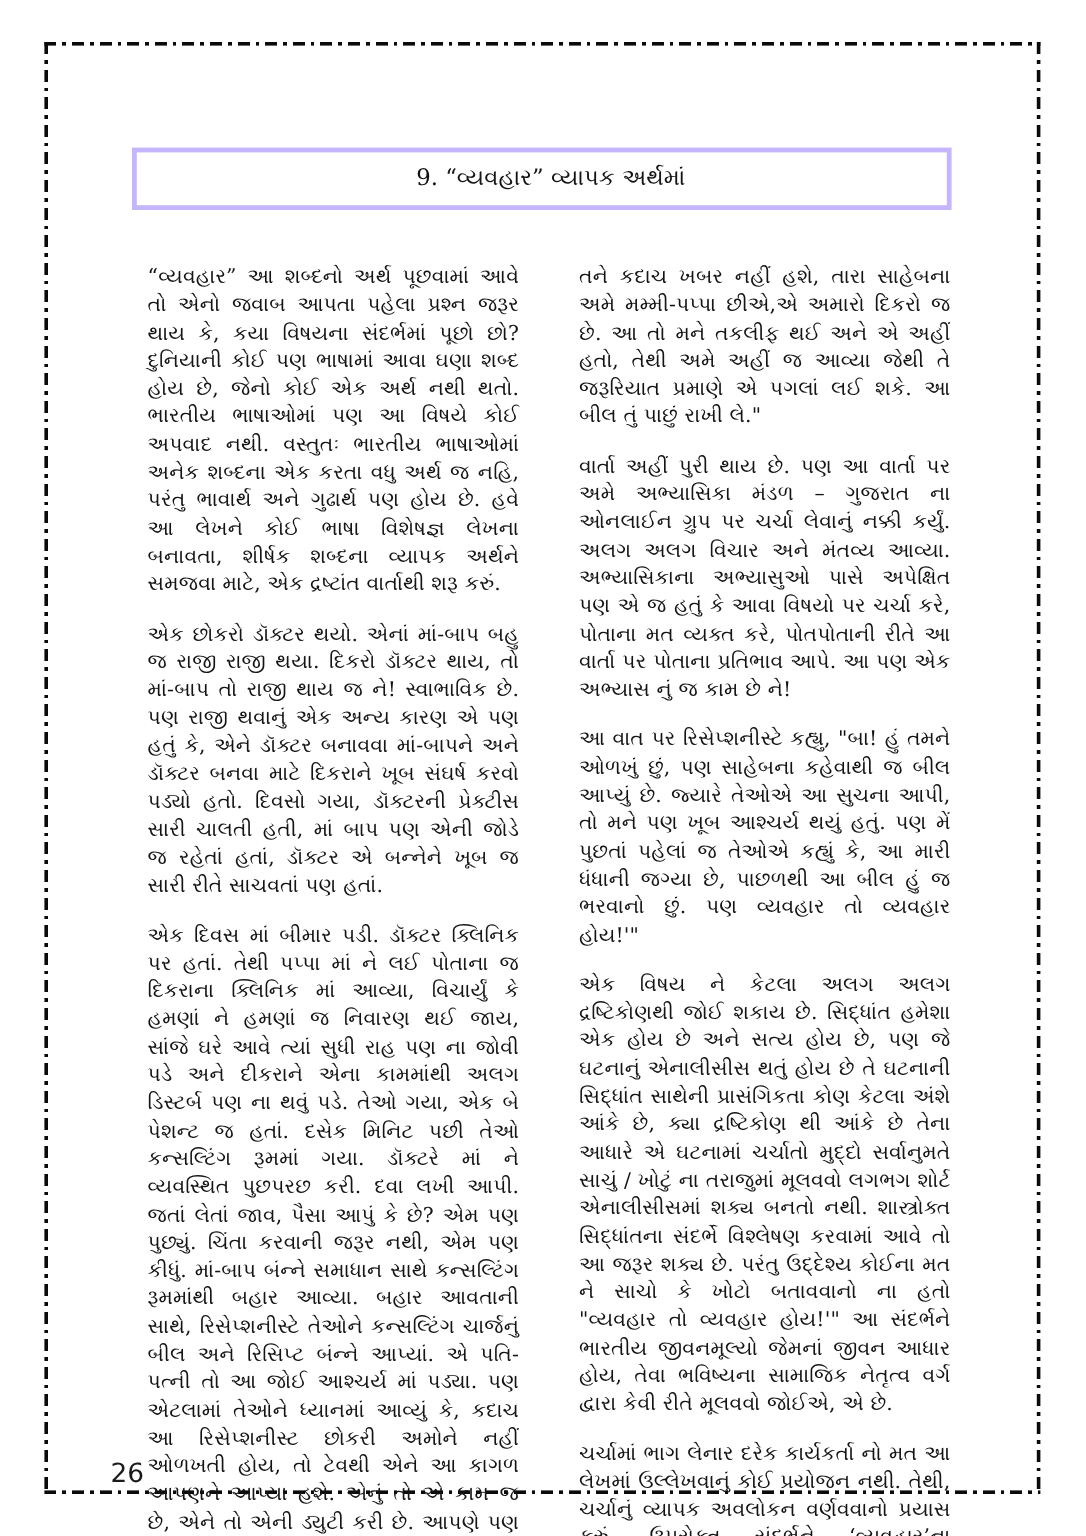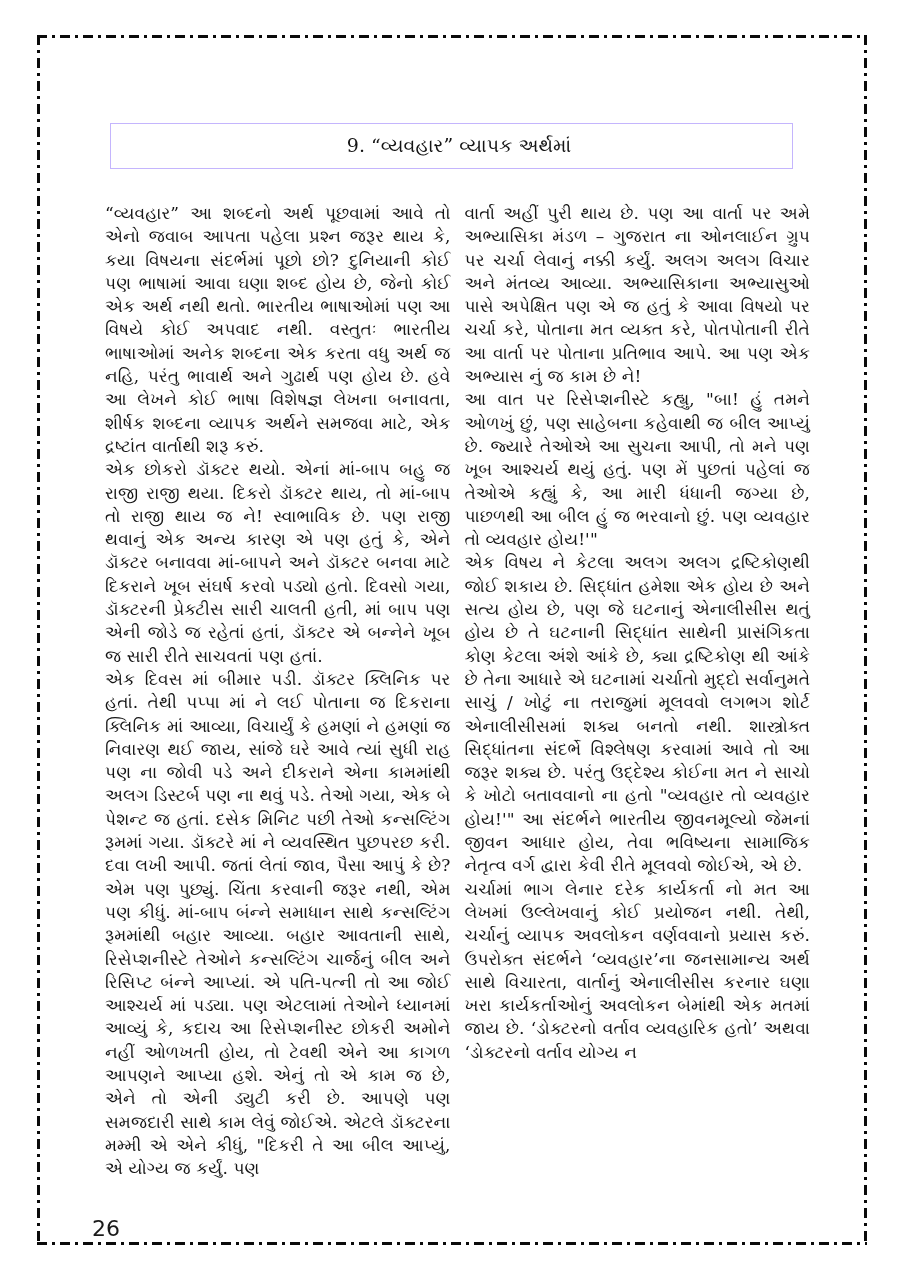--- a/index.html
+++ b/index.html
@@ -31,21 +31,21 @@
   .pb-top { top: 0; }
   .pb-bottom { bottom: 0; }
   .pb-left { left: 0; }
   .pb-right { right: 0; }
 
   
   .title-box {
     position: absolute;
     left: 110px; top: 123px;
     width: 683px;
-    border: 1px solid #c4b5fd;
+    border: 4px solid #c4b5fd;
     text-align: center;
     padding: 7px 0 9px 15px;
     box-sizing: border-box;
   }
   .article-title {
     font-size: 19px;
     line-height: 28px;
     white-space: nowrap;
   }
   .article-author {
@@ -62,21 +62,21 @@
     gap: 14px;
   }
   .col {
     flex: 1 1 0;
     min-width: 0;
     text-align: justify;
     font-size: 17px;
     line-height: 23.3px;
     letter-spacing: 0.1px;
   }
-  .col p { margin: 0; }
+  .col p { margin: 18px; }
 
   .page-number {
     position: absolute;
     left: 92px; top: 1180px;
     font-size: 22px;
     font-family: "DejaVu Sans", "Liberation Sans", sans-serif;
     color: #1a1a1a;
     margin-top: 36px;
   }
 </style>
@@ -96,20 +96,21 @@
     <div class="article-title">9. “વ્યવહાર” વ્યાપક અર્થમાં</div>
   </div>
 
   <div class="columns">
     <div class="col">
         <p>“વ્યવહાર” આ શબ્દનો અર્થ પૂછવામાં આવે તો એનો જવાબ આપતા પહેલા પ્રશ્ન જરૂર થાય કે, કયા વિષયના સંદર્ભમાં પૂછો છો?  દુનિયાની કોઈ પણ ભાષામાં આવા ઘણા શબ્દ હોય છે, જેનો કોઈ એક અર્થ નથી થતો. ભારતીય ભાષાઓમાં પણ આ વિષયે કોઈ અપવાદ નથી. વસ્તુતઃ ભારતીય ભાષાઓમાં અનેક શબ્દના એક કરતા વધુ અર્થ જ નહિ, પરંતુ ભાવાર્થ અને ગુઢાર્થ પણ હોય છે. હવે આ લેખને કોઈ ભાષા વિશેષજ્ઞ લેખના બનાવતા, શીર્ષક શબ્દના વ્યાપક અર્થને સમજવા માટે, એક દ્રષ્ટાંત વાર્તાથી શરૂ કરું.</p>
         <p>એક છોકરો ડૉક્ટર થયો. એનાં માં-બાપ બહુ જ રાજી રાજી થયા. દિકરો ડૉક્ટર થાય, તો માં-બાપ તો રાજી થાય જ ને! સ્વાભાવિક છે. પણ રાજી થવાનું એક અન્ય કારણ એ પણ હતું કે, એને ડૉક્ટર બનાવવા માં-બાપને અને ડૉક્ટર બનવા માટે દિકરાને ખૂબ સંઘર્ષ કરવો પડ્યો હતો. દિવસો ગયા, ડૉક્ટરની પ્રેક્ટીસ સારી ચાલતી હતી, માં બાપ પણ એની જોડે જ રહેતાં હતાં, ડૉક્ટર એ બન્નેને ખૂબ જ સારી રીતે સાચવતાં પણ હતાં.</p>
         <p>એક દિવસ માં બીમાર પડી. ડૉક્ટર ક્લિનિક પર હતાં. તેથી પપ્પા માં ને લઈ પોતાના જ દિકરાના ક્લિનિક માં આવ્યા, વિચાર્યું કે હમણાં ને હમણાં જ નિવારણ થઈ જાય, સાંજે ઘરે આવે ત્યાં સુધી  રાહ પણ ના જોવી પડે અને દીકરાને એના કામમાંથી અલગ ડિસ્ટર્બ પણ ના થવું પડે. તેઓ ગયા, એક બે પેશન્ટ જ હતાં. દસેક મિનિટ પછી તેઓ કન્સલ્ટિંગ રૂમમાં ગયા. ડૉક્ટરે માં ને વ્યવસ્થિત પુછપરછ કરી. દવા લખી આપી. જતાં લેતાં જાવ, પૈસા આપું કે છે? એમ પણ પુછ્યું. ચિંતા કરવાની જરૂર નથી, એમ પણ કીધું. માં-બાપ બંન્ને સમાધાન સાથે કન્સલ્ટિંગ રૂમમાંથી બહાર આવ્યા. બહાર આવતાની સાથે, રિસેપ્શનીસ્ટે તેઓને કન્સલ્ટિંગ ચાર્જનું બીલ અને રિસિપ્ટ બંન્ને આપ્યાં. એ પતિ-પત્ની તો આ જોઈ આશ્ચર્ય માં પડ્યા. પણ એટલામાં તેઓને ધ્યાનમાં આવ્યું કે, કદાચ આ રિસેપ્શનીસ્ટ છોકરી અમોને નહીં ઓળખતી હોય, તો ટેવથી એને આ કાગળ આપણને આપ્યા હશે. એનું તો એ કામ જ છે, એને તો એની ડ્યુટી કરી છે. આપણે પણ સમજદારી સાથે કામ લેવું જોઈએ. એટલે ડૉક્ટરના મમ્મી એ એને કીધું, "દિકરી તે આ બીલ આપ્યું, એ યોગ્ય જ કર્યું. પણ</p>
       </div>
     <div class="col">
+        <p>તને કદાચ ખબર નહીં હશે, તારા સાહેબના અમે મમ્મી-પપ્પા છીએ,એ અમારો દિકરો જ છે. આ તો મને તકલીફ થઈ અને એ અહીં હતો, તેથી અમે અહીં જ આવ્યા જેથી તે જરૂરિયાત પ્રમાણે એ પગલાં લઈ શકે. આ બીલ તું પાછું રાખી લે."</p>
         <p>વાર્તા અહીં પુરી થાય છે. પણ આ વાર્તા પર અમે અભ્યાસિકા મંડળ – ગુજરાત ના ઓનલાઈન ગ્રુપ પર ચર્ચા લેવાનું નક્કી કર્યું. અલગ અલગ વિચાર અને મંતવ્ય આવ્યા. અભ્યાસિકાના અભ્યાસુઓ પાસે અપેક્ષિત પણ એ જ હતું  કે આવા વિષયો પર ચર્ચા કરે, પોતાના મત વ્યક્ત કરે, પોતપોતાની રીતે આ વાર્તા પર પોતાના પ્રતિભાવ આપે. આ પણ એક અભ્યાસ નું જ કામ છે ને!</p>
         <p>આ વાત પર રિસેપ્શનીસ્ટે કહ્યુ, "બા! હું તમને ઓળખું છું, પણ સાહેબના કહેવાથી જ બીલ આપ્યું છે. જ્યારે તેઓએ આ સુચના આપી, તો મને પણ ખૂબ આશ્ચર્ય થયું હતું. પણ મેં પુછતાં પહેલાં જ તેઓએ કહ્યું કે, આ મારી ધંધાની જગ્યા છે, પાછળથી આ બીલ હું જ ભરવાનો છું. પણ વ્યવહાર તો વ્યવહાર હોય!'"</p>
         <p>એક વિષય ને કેટલા અલગ અલગ દ્રષ્ટિકોણથી જોઈ શકાય છે. સિદ્ધાંત હમેશા એક હોય છે અને સત્ય હોય છે,  પણ જે ઘટનાનું એનાલીસીસ થતું હોય છે તે ઘટનાની સિદ્ધાંત સાથેની પ્રાસંગિકતા કોણ કેટલા અંશે આંકે છે, ક્યા દ્રષ્ટિકોણ થી આંકે છે તેના આધારે એ ઘટનામાં ચર્ચાતો મુદ્દો સર્વાનુમતે સાચું / ખોટું ના તરાજુમાં મૂલવવો લગભગ શોર્ટ એનાલીસીસમાં શક્ય બનતો નથી. શાસ્ત્રોક્ત સિદ્ધાંતના સંદર્ભે વિશ્લેષણ કરવામાં આવે તો આ જરૂર શક્ય છે. પરંતુ ઉદ્દેશ્ય કોઈના મત ને સાચો કે ખોટો બતાવવાનો ના હતો "વ્યવહાર તો વ્યવહાર હોય!'" આ સંદર્ભને ભારતીય જીવનમૂલ્યો જેમનાં જીવન આધાર હોય, તેવા ભવિષ્યના સામાજિક નેતૃત્વ વર્ગ દ્વારા કેવી રીતે મૂલવવો જોઈએ, એ છે.</p>
         <p>ચર્ચામાં ભાગ લેનાર દરેક કાર્યકર્તા નો મત આ લેખમાં ઉલ્લેખવાનું કોઈ પ્રયોજન નથી. તેથી, ચર્ચાનું વ્યાપક અવલોકન વર્ણવવાનો પ્રયાસ કરું. ઉપરોક્ત  સંદર્ભને ‘વ્યવહાર’ના જનસામાન્ય અર્થ સાથે વિચારતા, વાર્તાનું એનાલીસીસ કરનાર ઘણા  ખરા  કાર્યકર્તાઓનું અવલોકન બેમાંથી એક મતમાં જાય છે. ‘ડોક્ટરનો વર્તાવ વ્યવહારિક હતો’ અથવા ‘ડોક્ટરનો વર્તાવ યોગ્ય ન</p>
       </div>
   </div>
 
   <div class="page-number">26</div>
 
 </div>

